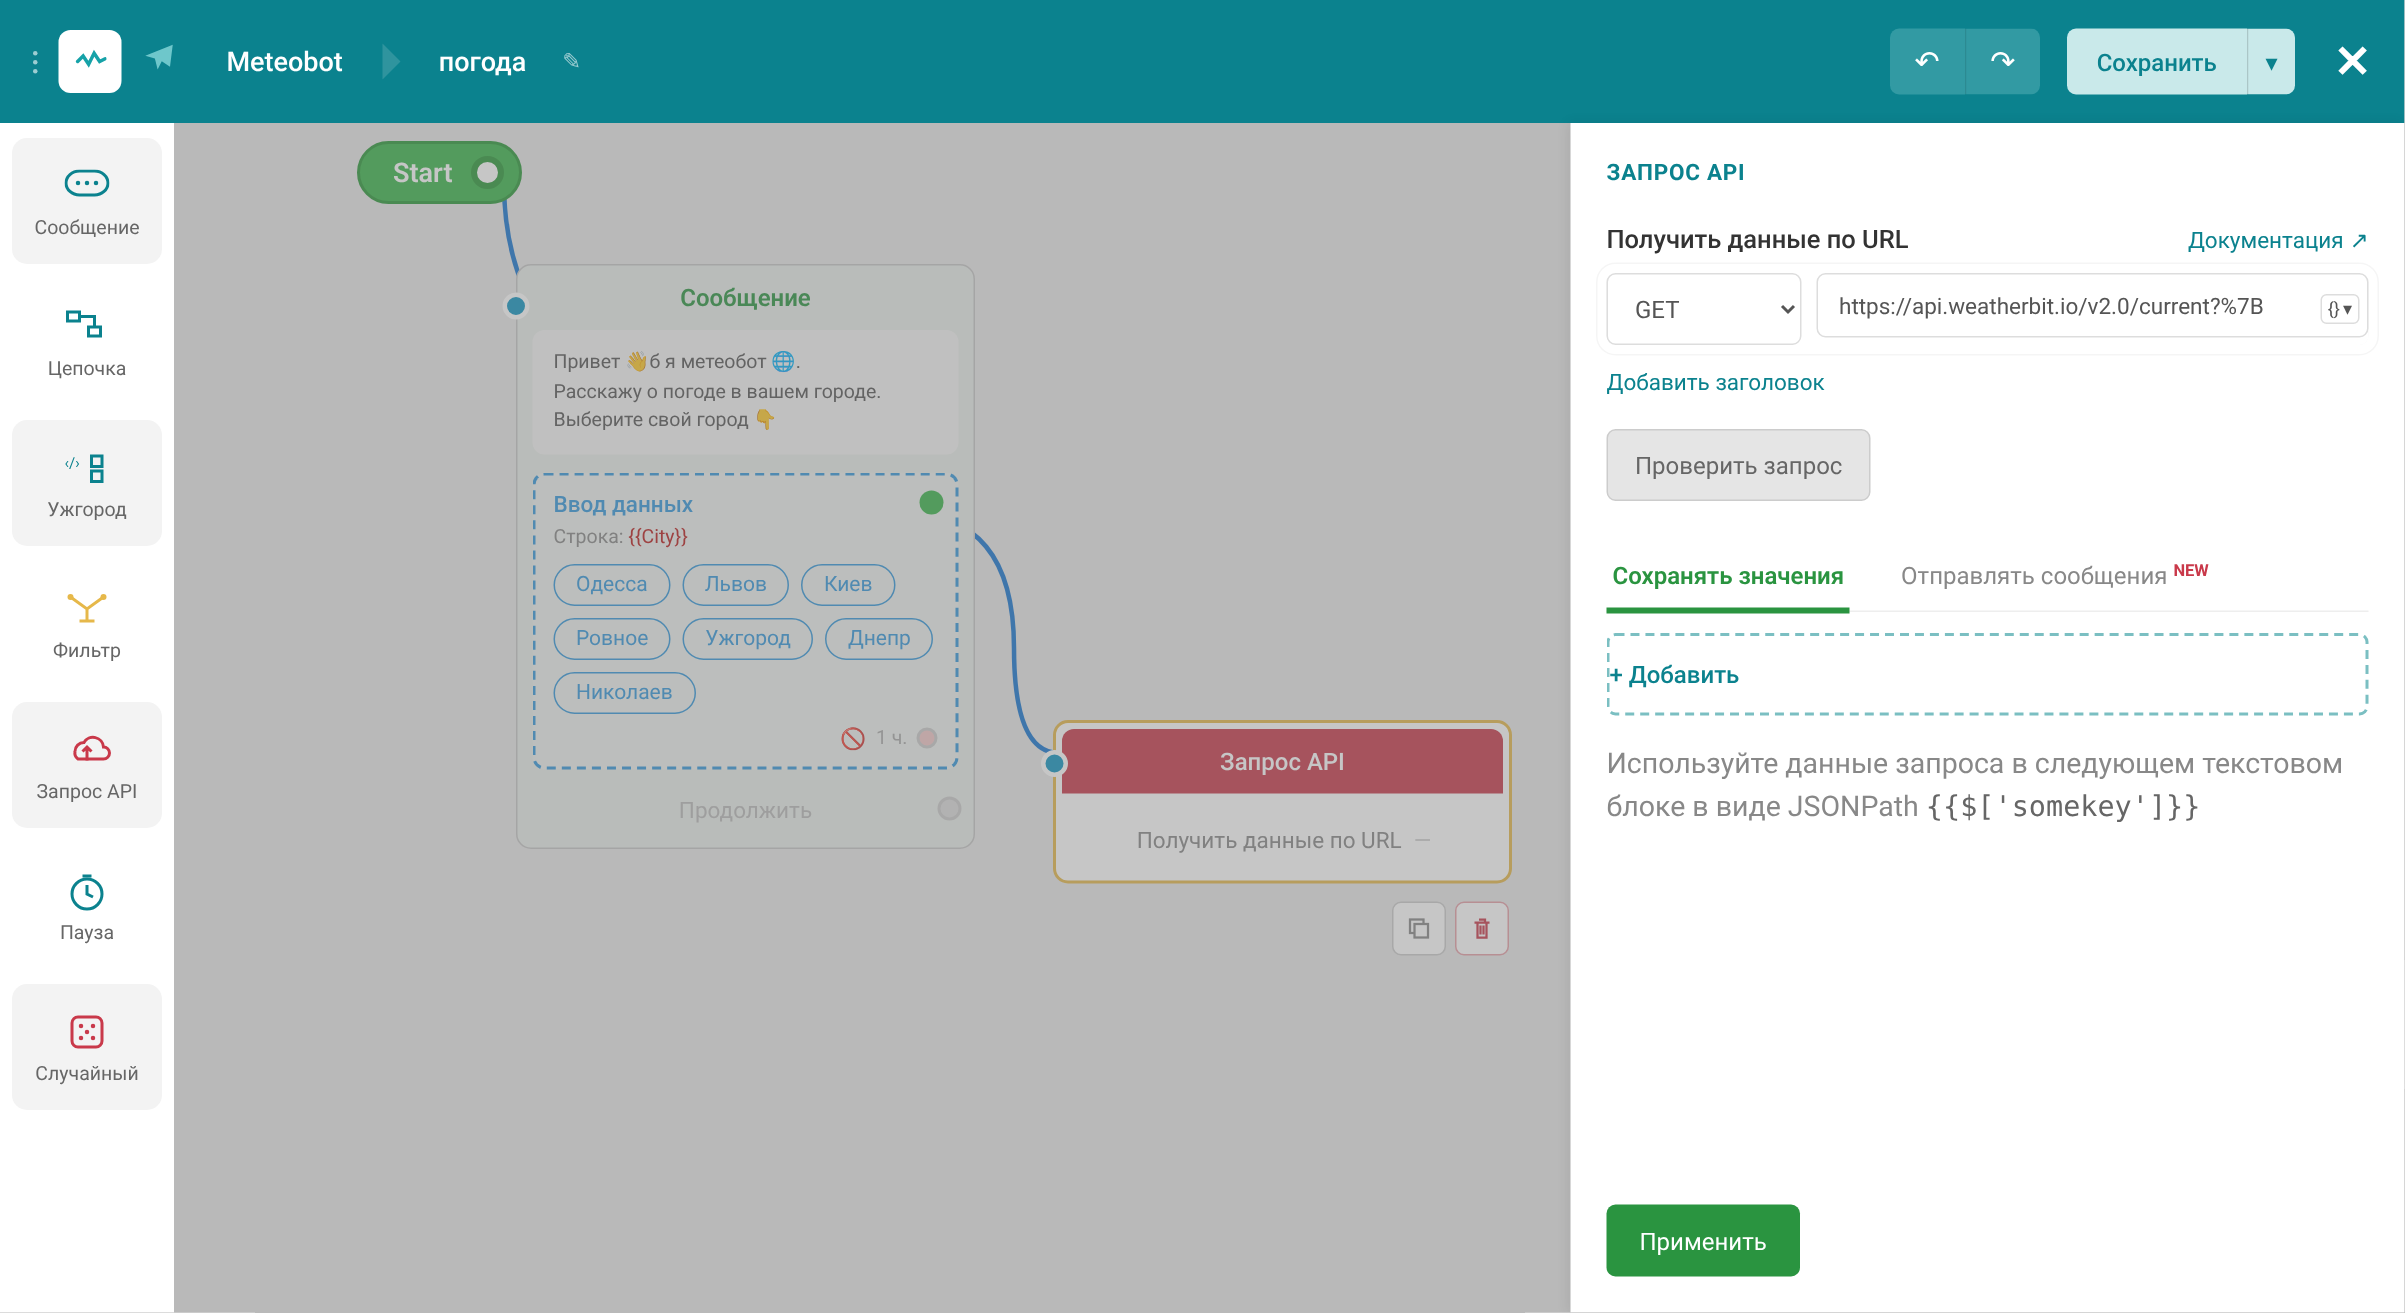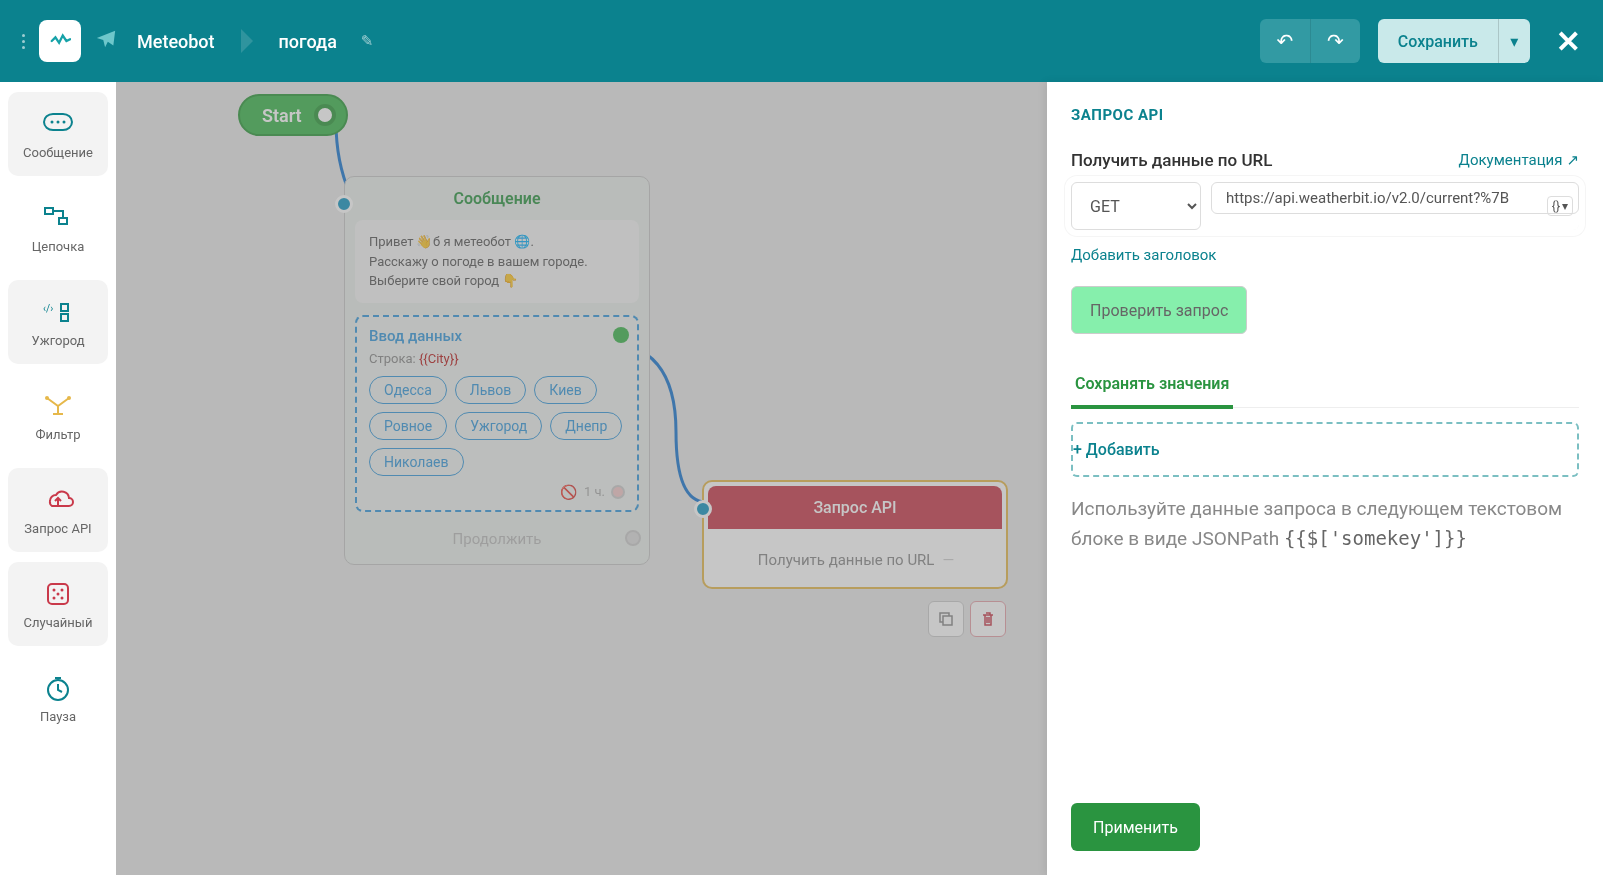--- a/index.html
+++ b/index.html
@@ -3,21 +3,21 @@
 <meta charset="utf-8">
 <style>
 * { box-sizing: border-box; margin: 0; padding: 0; font-family: -apple-system, BlinkMacSystemFont, "Segoe UI", Roboto, sans-serif; }
 body { width: 1603px; height: 875px; overflow: hidden; background: #e8e8e8; position: relative; }
 
 .topbar { height: 82px; background: #0B828E; display: flex; align-items: center; padding: 0 22px; gap: 14px; }
 .handle-dots { display: flex; flex-direction: column; gap: 3px; }
 .handle-dots span { width: 3px; height: 3px; border-radius: 50%; background: rgba(255,255,255,0.6); }
 .logo-box { width: 42px; height: 42px; background: #fff; border-radius: 8px; display: flex; align-items: center; justify-content: center; }
 .tg-icon { color: #5FC5C9; font-size: 22px; }
-.bot-name { color: #fff; font-size: 18px; font-weight: 500; margin-left: 6px; }
+.bot-name { color: #fff; font-size: 18px; font-weight: 500; margin-left: 20px; }
 .chevron-sep { width: 0; height: 0; border-top: 12px solid transparent; border-bottom: 12px solid transparent; border-left: 12px solid rgba(255,255,255,0.15); margin: 0 12px; }
 .flow-name { color: #fff; font-size: 18px; font-weight: 500; }
 .edit-pencil { color: rgba(255,255,255,0.6); font-size: 15px; margin-left: 10px; cursor: pointer; }
 .topbar-right { margin-left: auto; display: flex; align-items: center; gap: 18px; }
 .undo-redo { display: flex; gap: 0; }
 .ur-btn { width: 50px; height: 44px; background: #329aa3; display: flex; align-items: center; justify-content: center; color: #fff; font-size: 20px; cursor: pointer; }
 .ur-btn:first-child { border-radius: 6px 0 0 6px; }
 .ur-btn:last-child { border-radius: 0 6px 6px 0; border-left:1px solid rgba(0,0,0,0.1);}
 .save-group { display: flex; }
 .save-btn { background: #C9E9EA; color: #0B828E; height: 44px; padding: 0 20px; border-radius: 6px 0 0 6px; font-size: 16px; font-weight: 500; display: flex; align-items: center; cursor: pointer; }
@@ -67,24 +67,24 @@
 .conn { position:absolute; pointer-events:none; }
 
 .rightpanel { position:absolute; top:82px; right:0; bottom:0; width:556px; background:#fff; box-shadow:-2px 0 8px rgba(0,0,0,0.08); padding:24px 24px 0; z-index:10; overflow:hidden; }
 .rp-title { color:#0b828e; font-size:15px; font-weight:700; letter-spacing:0.5px; margin-bottom:26px;}
 .rp-row1 { display:flex; justify-content:space-between; align-items:center; margin-bottom:12px;}
 .rp-subtitle { font-size:17px; color:#333; font-weight:500;}
 .rp-doclink { color:#0b828e; font-size:15px; display:flex; align-items:center; gap:4px; cursor:pointer;}
 .rp-inputs { display:flex; gap:10px; margin-bottom:10px; box-shadow: 0 0 0 6px #fff, 0 0 0 7px rgba(0,0,0,0.04); border-radius:6px;}
 .method-sel { width:130px; height:48px; border:1px solid #ddd; border-radius:6px; padding:0 14px; font-size:16px; color:#555; background:#fff;}
 .url-wrap { flex:1; position:relative;}
-.url-input { width:100%; height:32px; border:1px solid #ddd; border-radius:6px; padding:0 50px 0 14px; font-size:15px; color:#555;}
+.url-input { width:100%; height:43px; border:1px solid #ddd; border-radius:6px; padding:0 50px 0 14px; font-size:15px; color:#555;}
 .url-btns { position:absolute; right:6px; top:50%; transform:translateY(-50%); display:flex; align-items:center; gap:2px; border:1px solid #ddd; border-radius:4px; padding:2px 4px; color:#555; font-size:12px;}
 .add-header-link { color:#0b828e; font-size:15px; cursor:pointer; display:inline-block; margin-top:6px;}
-.test-btn { margin-top:22px; height:48px; padding:0 18px; border:1px solid #ccc; border-radius:6px; background:#86efac; color:#666; font-size:16px; cursor:pointer;}
+.test-btn { margin-top:22px; height:48px; padding:0 18px; border:1px solid #ccc; border-radius:6px; background:#e5e5e5; color:#666; font-size:16px; cursor:pointer;}
 .tabs { display:flex; gap:30px; margin-top:40px; border-bottom:1px solid #eee;}
 .tab { padding:0 4px 14px; font-size:16px; color:#888; cursor:pointer; position:relative;}
 .tab.active { color:#2a9440; font-weight:600;}
 .tab.active::after { content:''; position:absolute; bottom:-2px; left:0; right:0; height:4px; background:#2a9440;}
 .tab .newbadge { color:#c9394a; font-size:11px; font-weight:700; margin-left:4px; vertical-align:top;}
 .map-title { color:#999; font-size:14px; font-weight:500; letter-spacing:0.3px; margin-top:26px;}
 .add-box { margin-top:14px; border:2px dashed #7bbfc2; border-radius:6px; text-align:left; padding:16px 0; color:#0b828e; font-size:16px; font-weight:500; cursor:pointer;}
 .hint { margin-top:18px; color:#888; font-size:19px; line-height:1.5;}
 .hint code { font-family: monospace; color:#666;}
 .apply-btn { position:absolute; bottom:24px; left:24px; background:#2a9440; color:#fff; height:48px; padding:0 22px; border:none; border-radius:6px; font-size:16px; cursor:pointer;}
@@ -174,41 +174,41 @@
     </div>
     <div class="side-item shaded">
       <div class="side-icon red">
           <svg width="32" height="26" viewBox="0 0 32 26">
             <path d="M8 14 a6 6 0 0 1 6-6 a7 7 0 0 1 13 3 a4 4 0 0 1 0 8 h-17 a5 5 0 0 1 -2-5" fill="none" stroke="#c9394a" stroke-width="2"></path>
             <path d="M13 14 L16 11 L19 14 M16 11 L16 20" fill="none" stroke="#c9394a" stroke-width="2"></path>
           </svg>
         </div>
       <div class="side-label">Запрос API</div>
     </div>
+    <div class="side-item">
+      <div class="side-icon">
+          <svg width="28" height="28" viewBox="0 0 28 28">
+            <circle cx="14" cy="16" r="10" fill="none" stroke="#0b828e" stroke-width="2"></circle>
+            <path d="M14 10 L14 16 L18 18 M11 4 L17 4" fill="none" stroke="#0b828e" stroke-width="2"></path>
+          </svg>
+        </div>
+      <div class="side-label">Пауза</div>
+    </div>
     <div class="side-item shaded">
       <div class="side-icon">
           <svg width="28" height="28" viewBox="0 0 28 28">
             <rect x="4" y="4" width="20" height="20" rx="4" fill="none" stroke="#c9394a" stroke-width="2"></rect>
             <circle cx="10" cy="10" r="1.5" fill="#c9394a"></circle>
             <circle cx="18" cy="10" r="1.5" fill="#c9394a"></circle>
             <circle cx="10" cy="18" r="1.5" fill="#c9394a"></circle>
             <circle cx="18" cy="18" r="1.5" fill="#c9394a"></circle>
             <circle cx="14" cy="14" r="1.5" fill="#c9394a"></circle>
           </svg>
         </div>
       <div class="side-label">Случайный</div>
-    </div>
-    <div class="side-item">
-      <div class="side-icon">
-          <svg width="28" height="28" viewBox="0 0 28 28">
-            <circle cx="14" cy="16" r="10" fill="none" stroke="#0b828e" stroke-width="2"></circle>
-            <path d="M14 10 L14 16 L18 18 M11 4 L17 4" fill="none" stroke="#0b828e" stroke-width="2"></path>
-          </svg>
-        </div>
-      <div class="side-label">Пауза</div>
     </div>
   </div>
 
   <div class="canvas">
 
     <svg class="conn" style="top:30px; left:200px;" width="60" height="100">
       <path d="M20 10 Q20 50 34 82" stroke="#1876d0" stroke-width="3" fill="none"></path>
       <path d="M28 78 L36 84 L28 90 Z" fill="#1876d0"></path>
     </svg>
     <svg class="conn" style="top:250px; left:480px;" width="140" height="200">
@@ -298,20 +298,23 @@
         <span>{}</span>
         <span>▾</span>
       </div>
     </div>
   </div>
   <a class="add-header-link">Добавить заголовок</a>
   <div><button class="test-btn">Проверить запрос</button></div>
 
   <div class="tabs">
     <div class="tab active">Сохранять значения</div>
+    <div class="tab">
+      <span>Отправлять сообщения</span><span class="newbadge">NEW</span>
+    </div>
   </div>
 
   <div class="add-box">+ Добавить</div>
   <div class="hint">
     <span>Используйте данные запроса в следующем текстовом блоке в виде JSONPath </span><code>{{$['somekey']}}</code>
   </div>
 
   <button class="apply-btn">Применить</button>
 </div>
 

